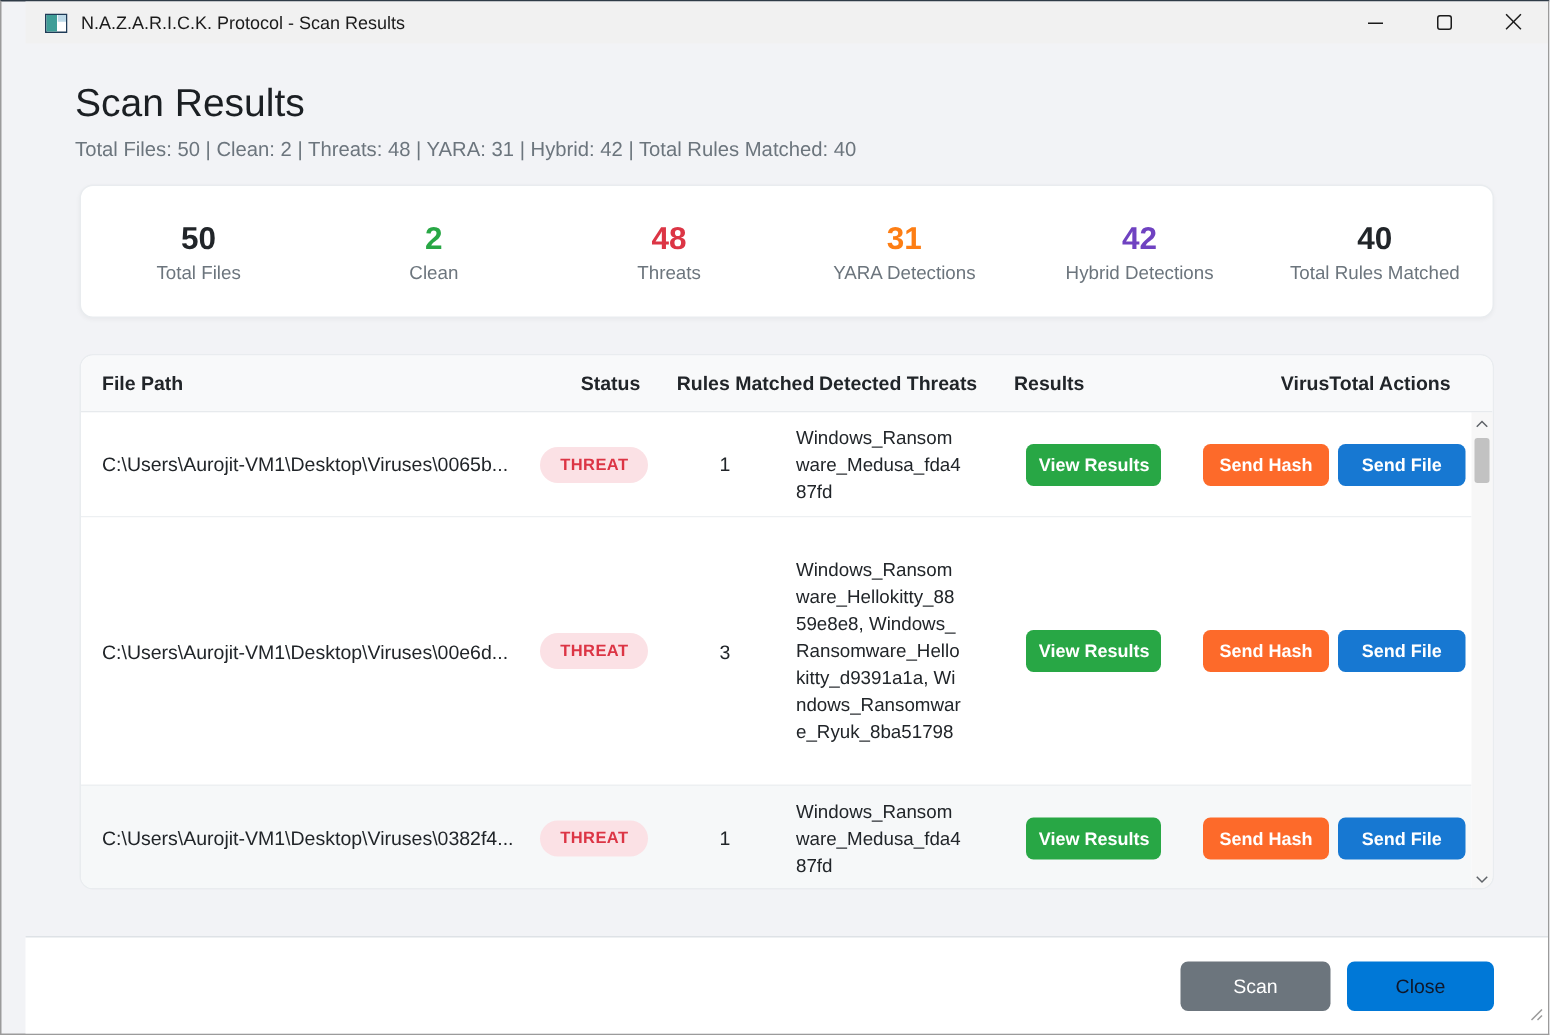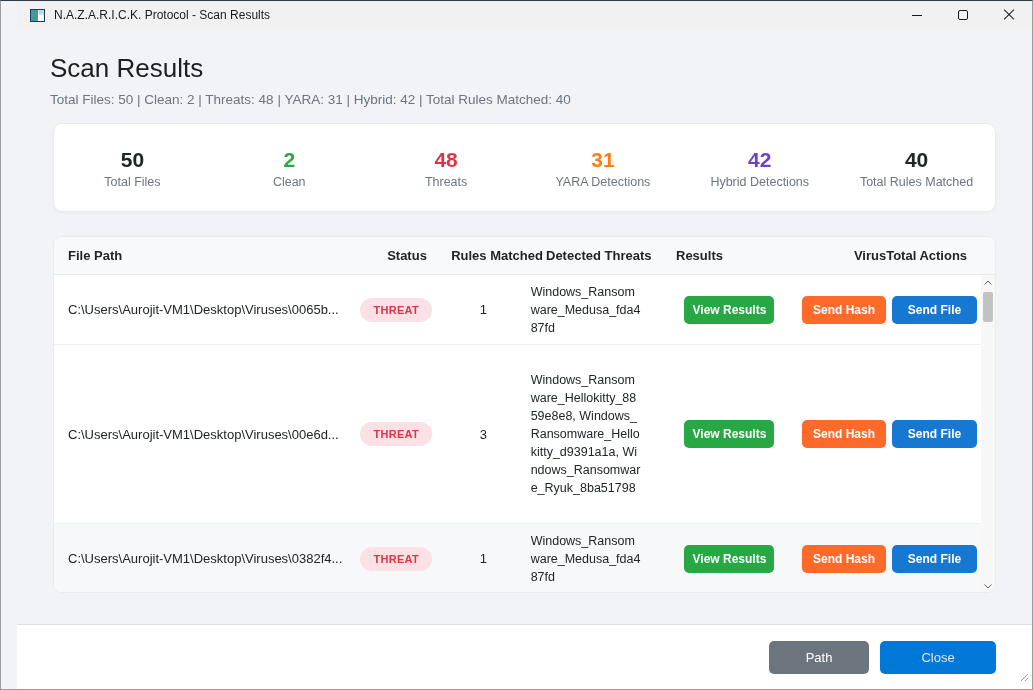--- a/index.html
+++ b/index.html
@@ -125,22 +125,22 @@
 
   
   .footer {
     flex: 0 0 65px; background: #ffffff; border-top: 1px solid #dee2e6;
     display: flex; align-items: center; justify-content: flex-end;
     padding-right: 36px; gap: 11px; position: relative;
   }
   .btn-back  { background: #6c757d; width: 100px; height: 33px; border-radius: 5px;
                border: none; color: #fff; font-size: 13px; cursor: pointer;
                font-family: "Liberation Sans", "DejaVu Sans", sans-serif; }
-  .btn-close { background: #0078d7; width: 116px; height: 33px; border-radius: 5px;
-               border: none; color: #e5e5e5; font-size: 13px; cursor: pointer;
+  .btn-close { background: #0078d7; width: 98px; height: 33px; border-radius: 5px;
+               border: none; color: #0f172a; font-size: 13px; cursor: pointer;
                font-family: "Liberation Sans", "DejaVu Sans", sans-serif; }
   .resize-grip { position: absolute; right: 3px; bottom: 3px; }
 </style>
 </head>
 <body>
 
 <div class="window">
 
   <div class="titlebar">
     <span class="app-icon">
@@ -270,21 +270,21 @@
             <svg width="8" height="5" viewBox="0 0 8 5">
                 <polyline points="0.5,0.5 4,4 7.5,0.5" fill="none" stroke="#5f6368" stroke-width="1"></polyline>
               </svg>
           </button>
         </div>
       </div>
     </div>
   </div>
 
   <div class="footer">
-    <button class="btn-back">Path</button>
+    <button class="btn-back">Scan</button>
     <button class="btn-close">Close</button>
     <span class="resize-grip">
       <svg width="10" height="10" viewBox="0 0 10 10">
           <line x1="9" y1="2" x2="2" y2="9" stroke="#9a9a9a" stroke-width="1"></line>
           <line x1="9" y1="6" x2="6" y2="9" stroke="#9a9a9a" stroke-width="1"></line>
         </svg>
     </span>
   </div>
 
 </div>

